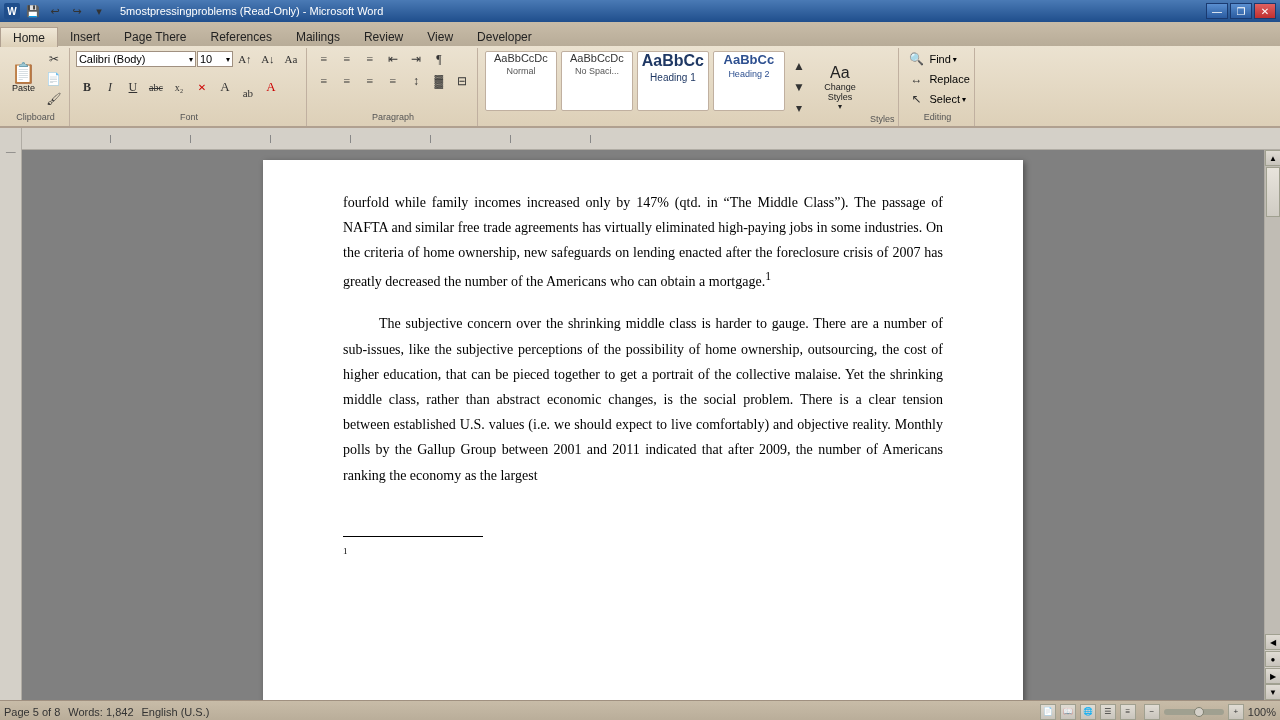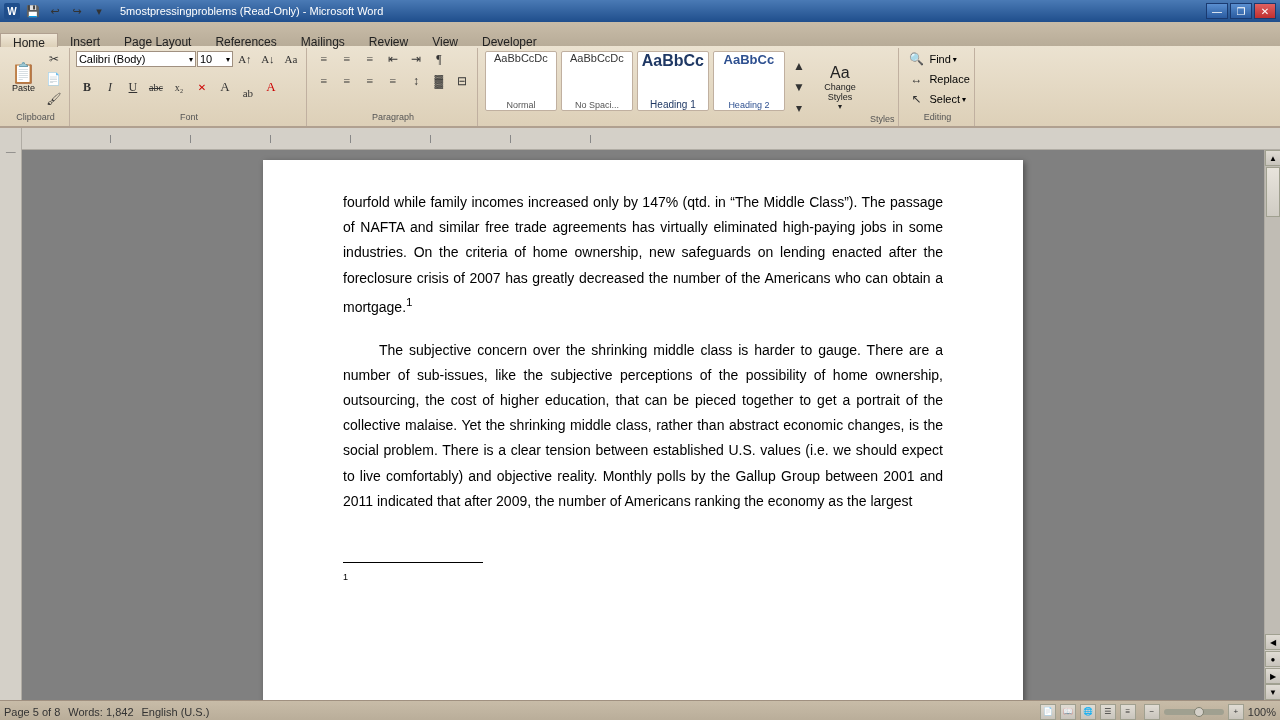--- a/index.html
+++ b/index.html
@@ -39,21 +39,21 @@
 
     
     .ribbon {
       background: linear-gradient(to bottom, #f0e8d8, #ddd0b8);
       border-bottom: 2px solid #b0a090;
     }
     .ribbon-tabs {
       display: flex;
       height: 24px;
       background: linear-gradient(to bottom, #c8bca8, #b8ac98);
-      padding-top: 11px;
+      padding-top: 5px;
     }
     .ribbon-tab {
       padding: 2px 12px;
       font-size: 12px;
       font-family: 'Segoe UI', Arial, sans-serif;
       color: #222;
       cursor: pointer;
       background: transparent;
       border: none;
     }
@@ -125,21 +125,21 @@
       padding: 0 2px; display: flex; align-items: center; justify-content: space-between;
       cursor: pointer;
     }
     .font-name-box { width: 120px; }
     .font-size-box { width: 36px; }
     .font-row { display: flex; align-items: center; gap: 1px; margin-bottom: 2px; }
     .style-preview {
       display: flex;
       flex-direction: column;
       align-items: center;
-      justify-content: space-between;
+      justify-content: flex-start;
       width: 72px;
       height: 60px;
       border: 1px solid #c0b0a0;
       border-radius: 2px;
       margin: 1px;
       cursor: pointer;
       background: white;
       font-size: 9px;
       font-family: 'Segoe UI', Arial, sans-serif;
       color: #555;
@@ -172,21 +172,21 @@
       border: 1px solid #a0a090;
       display: flex; align-items: center; justify-content: center;
       font-size: 8px; cursor: pointer;
     }
     .page {
       background: white;
       width: 760px;
       min-height: 550px;
       padding: 30px 80px;
       box-shadow: 2px 2px 6px rgba(0,0,0,0.4);
-      font-family: Liberation Sans, sans-serif;
+      font-family: Liberation Serif, serif;
       font-size: 14px;
       line-height: 1.8;
       color: #000;
     }
     .page p { margin-bottom: 18px; text-align: justify; }
     .page .indented { text-indent: 36px; }
 
     .footnote-line {
       border-top: 1px solid #000;
       width: 140px;
@@ -233,21 +233,21 @@
     <div class="title-btn">—</div>
     <div class="title-btn">❐</div>
     <div class="title-btn close">✕</div>
   </div>
 </div>
 
 <div class="ribbon">
   <div class="ribbon-tabs">
     <button class="ribbon-tab active">Home</button>
     <button class="ribbon-tab">Insert</button>
-    <button class="ribbon-tab">Page Layout</button>
+    <button class="ribbon-tab">Page There</button>
     <button class="ribbon-tab">References</button>
     <button class="ribbon-tab">Mailings</button>
     <button class="ribbon-tab">Review</button>
     <button class="ribbon-tab">View</button>
     <button class="ribbon-tab">Developer</button>
   </div>
 
   <div class="ribbon-content">
 
     <div class="ribbon-group">

